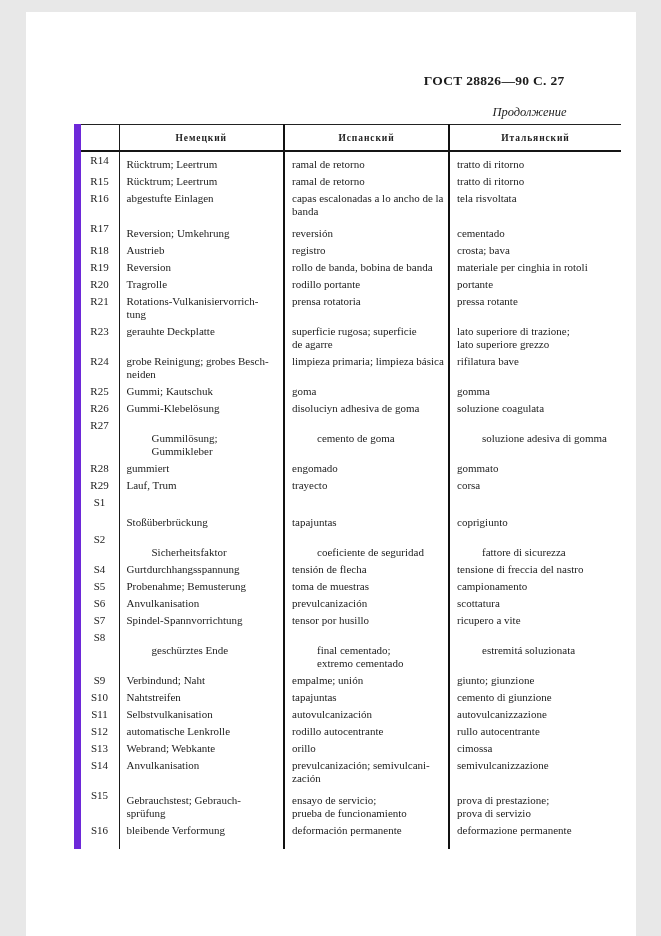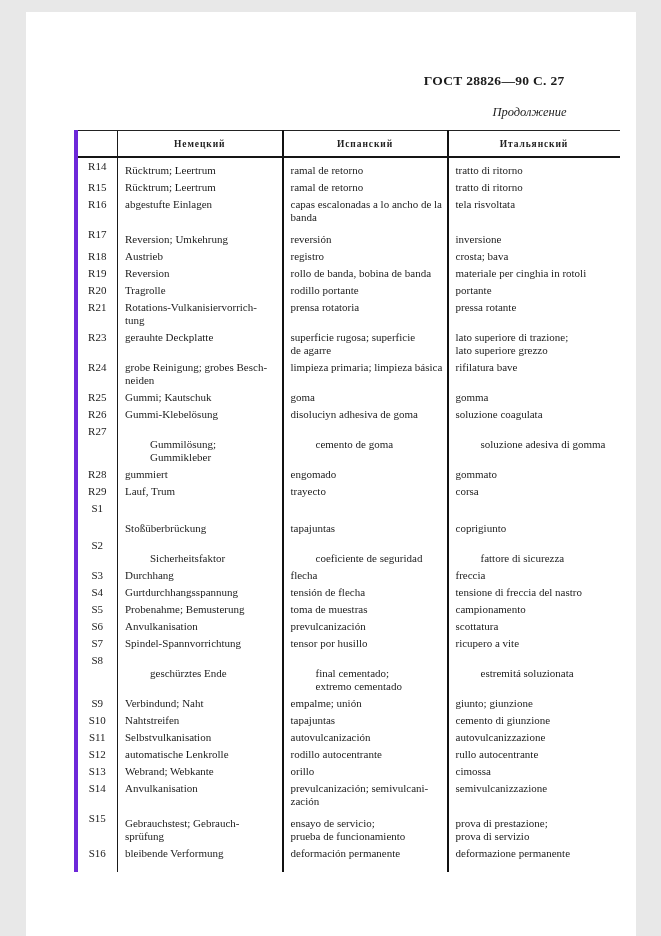--- a/index.html
+++ b/index.html
@@ -10,36 +10,36 @@
   }
   .doc-ref {
     position:absolute; top:61px; right:71px;
     font-weight:bold; font-size:13.5px; letter-spacing:0.3px;
   }
   .continuation {
     position:absolute; top:93px; right:69px;
     font-style:italic; font-size:12.5px;
   }
   table.glossary {
-    position:absolute; left:48px; top:118px; width:544px;
+    position:absolute; left:48px; top:112px; width:544px;
     border-collapse:collapse; table-layout:fixed;
   }
   table.glossary th {
     border-top:1px solid #222; border-bottom:2.5px solid #151515;
     font-size:9.5px; font-weight:bold; letter-spacing:0.9px;
     padding:8px 2px 7px; text-align:center; vertical-align:middle;
     color:#222;
   }
   table.glossary td {
     font-size:11px; line-height:13px; vertical-align:top;
     padding:2px 3px 2px 7px; white-space:pre-line;
   }
   table.glossary td.code { text-align:center; padding:2px 1px; }
   
-  .b0 { border-left:4px solid #6d28d9; }
+  .b0 { border-left:7px solid #6d28d9; }
   .b1 { border-left:1px solid #1a1a1a; }
   .b2 { border-left:2px solid #111; }
   .b3 { border-left:2px solid #111; }
   tbody tr.first td { padding-top:6px; }
   tbody tr.gap-s td { padding-top:7px; }
   tbody tr.gap-m td { padding-top:15px;padding-left:32px; }
   tbody tr.gap-l td { padding-top:22px; }
   tbody tr.tail td { height:10px; padding:0; }
 </style>
 </head>
@@ -81,21 +81,21 @@
           <td class="b0 code">R16</td>
           <td class="b1">abgestufte Einlagen</td>
           <td class="b2">capas escalonadas a lo ancho de la
 banda</td>
           <td class="b3">tela risvoltata</td>
         </tr>
         <tr class="gap-s">
           <td class="b0 code">R17</td>
           <td class="b1">Reversion; Umkehrung</td>
           <td class="b2">reversión</td>
-          <td class="b3">inversione</td>
+          <td class="b3">cementado</td>
         </tr>
         <tr>
           <td class="b0 code">R18</td>
           <td class="b1">Austrieb</td>
           <td class="b2">registro</td>
           <td class="b3">crosta; bava</td>
         </tr>
         <tr>
           <td class="b0 code">R19</td>
           <td class="b1">Reversion</td>
@@ -164,26 +164,20 @@
           <td class="b0 code">S1</td>
           <td class="b1">Stoßüberbrückung</td>
           <td class="b2">tapajuntas</td>
           <td class="b3">coprigiunto</td>
         </tr>
         <tr class="gap-m">
           <td class="b0 code">S2</td>
           <td class="b1">Sicherheitsfaktor</td>
           <td class="b2">coeficiente de seguridad</td>
           <td class="b3">fattore di sicurezza</td>
-        </tr>
-        <tr>
-          <td class="b0 code">S3</td>
-          <td class="b1">Durchhang</td>
-          <td class="b2">flecha</td>
-          <td class="b3">freccia</td>
         </tr>
         <tr>
           <td class="b0 code">S4</td>
           <td class="b1">Gurtdurchhangsspannung</td>
           <td class="b2">tensión de flecha</td>
           <td class="b3">tensione di freccia del nastro</td>
         </tr>
         <tr>
           <td class="b0 code">S5</td>
           <td class="b1">Probenahme; Bemusterung</td>

